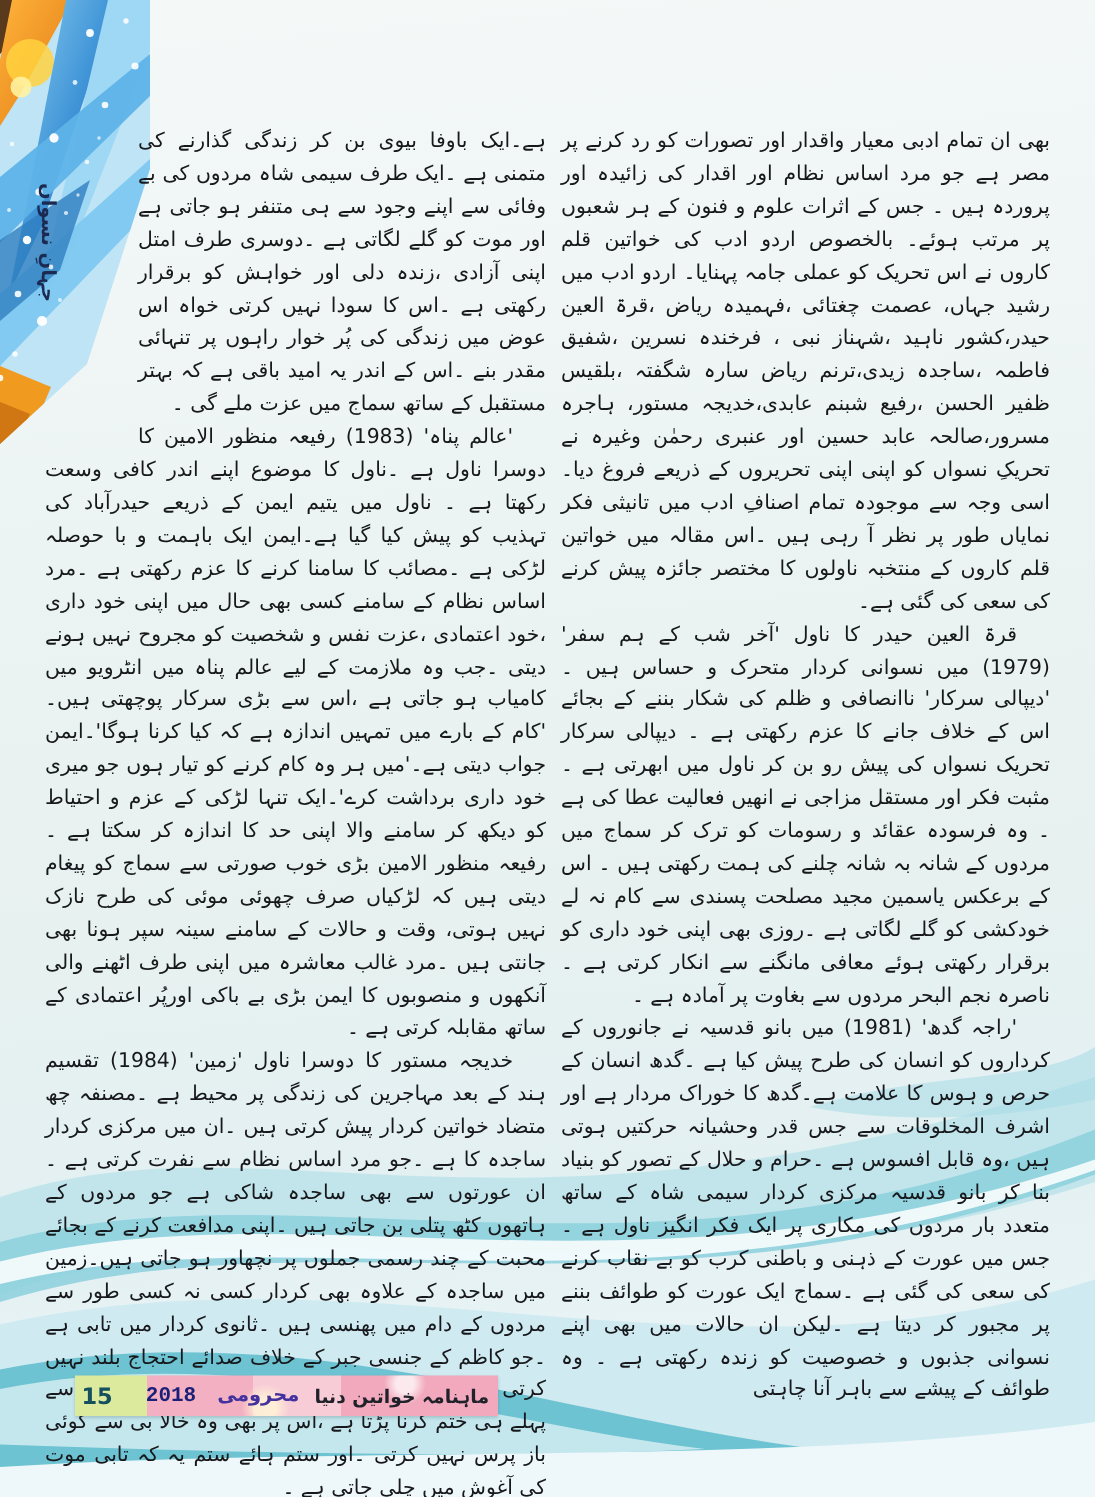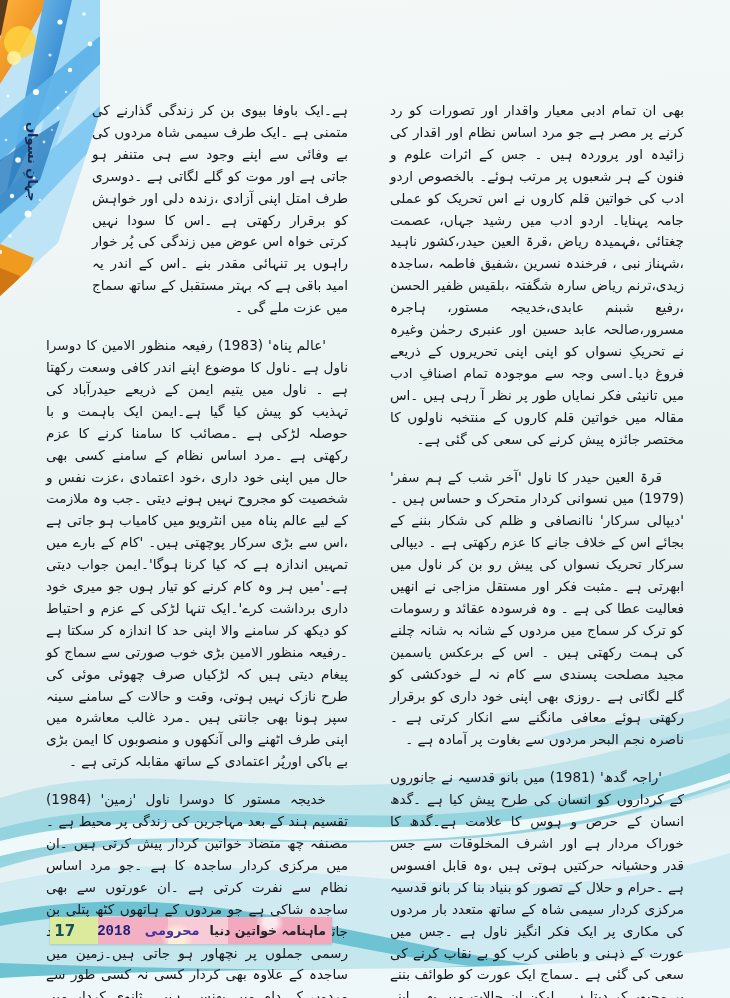--- a/index.html
+++ b/index.html
@@ -24,21 +24,21 @@
   
   .waves{position:absolute;left:0;bottom:0;width:730px;height:320px;z-index:0;}
   .waves svg{display:block;width:100%;height:100%;}
   
   .columns{
     position:absolute;top:84px;right:30px;z-index:1;
     display:flex;flex-direction:row;gap:10px;direction:rtl;
   }
   .col{width:326px;color:#17181c;font-size:13.6px;line-height:21.9px;
     text-align:justify;text-justify:inter-word;}
-  .col p{margin:16px;}
+  .col p{margin:0;}
   .col p.indent{text-indent:22px;}
   .col-left{width:334px;}
   .corner-spacer{float:left;width:62px;height:208px;}
   
   .footer-bar{
     position:absolute;left:50px;top:917px;width:282px;height:27px;z-index:3;
     display:flex;flex-direction:row;align-items:center;direction:rtl;
     background:
       radial-gradient(circle at 78% 20%,rgba(255,255,255,.75) 0 6px,rgba(255,255,255,0) 14px),
       radial-gradient(circle at 45% 80%,rgba(255,246,214,.8) 0 7px,rgba(255,255,255,0) 16px),
@@ -133,16 +133,16 @@
       <p class="indent">'عالم پناہ' (1983) رفیعہ منظور الامین کا دوسرا ناول ہے ۔ناول کا موضوع اپنے اندر کافی وسعت رکھتا ہے ۔ ناول میں یتیم ایمن کے ذریعے حیدرآباد کی تہذیب کو پیش کیا گیا ہے۔ایمن ایک باہمت و با حوصلہ لڑکی ہے ۔مصائب کا سامنا کرنے کا عزم رکھتی ہے ۔مرد اساس نظام کے سامنے کسی بھی حال میں اپنی خود داری ،خود اعتمادی ،عزت نفس و شخصیت کو مجروح نہیں ہونے دیتی ۔جب وہ ملازمت کے لیے عالم پناہ میں انٹرویو میں کامیاب ہو جاتی ہے ،اس سے بڑی سرکار پوچھتی ہیں۔ 'کام کے بارے میں تمہیں اندازہ ہے کہ کیا کرنا ہوگا'۔ایمن جواب دیتی ہے۔'میں ہر وہ کام کرنے کو تیار ہوں جو میری خود داری برداشت کرے'۔ایک تنہا لڑکی کے عزم و احتیاط کو دیکھ کر سامنے والا اپنی حد کا اندازہ کر سکتا ہے ۔رفیعہ منظور الامین بڑی خوب صورتی سے سماج کو پیغام دیتی ہیں کہ لڑکیاں صرف چھوئی موئی کی طرح نازک نہیں ہوتی، وقت و حالات کے سامنے سینہ سپر ہونا بھی جانتی ہیں ۔مرد غالب معاشرہ میں اپنی طرف اٹھنے والی آنکھوں و منصوبوں کا ایمن بڑی بے باکی اورپُر اعتمادی کے ساتھ مقابلہ کرتی ہے ۔</p>
       <p class="indent">خدیجہ مستور کا دوسرا ناول 'زمین' (1984) تقسیم ہند کے بعد مہاجرین کی زندگی پر محیط ہے ۔مصنفہ چھ متضاد خواتین کردار پیش کرتی ہیں ۔ان میں مرکزی کردار ساجدہ کا ہے ۔جو مرد اساس نظام سے نفرت کرتی ہے ۔ان عورتوں سے بھی ساجدہ شاکی ہے جو مردوں کے ہاتھوں کٹھ پتلی بن جاتی ہیں ۔اپنی مدافعت کرنے کے بجائے محبت کے چند رسمی جملوں پر نچھاور ہو جاتی ہیں۔زمین میں ساجدہ کے علاوہ بھی کردار کسی نہ کسی طور سے مردوں کے دام میں پھنسی ہیں ۔ثانوی کردار میں تابی ہے ۔جو کاظم کے جنسی جبر کے خلاف صدائے احتجاج بلند نہیں کرتی ۔اسے متعدد بار اپنے بچے کے وجود کو دنیا میں لانے سے پہلے ہی ختم کرنا پڑتا ہے ،اس پر بھی وہ خالا بی سے کوئی باز پرس نہیں کرتی ۔اور ستم ہائے ستم یہ کہ تابی موت کی آغوش میں چلی جاتی ہے ۔</p>
 
     </div>
   </div>
 
   <div class="footer-bar">
     <span class="footer-title">ماہنامہ خواتین دنیا</span>
     <span class="footer-month">محرومی</span>
     <span class="footer-year">2018</span>
-    <span class="footer-pageno">17</span>
+    <span class="footer-pageno">15</span>
   </div>
 
 </div>
 
 </body></html>

